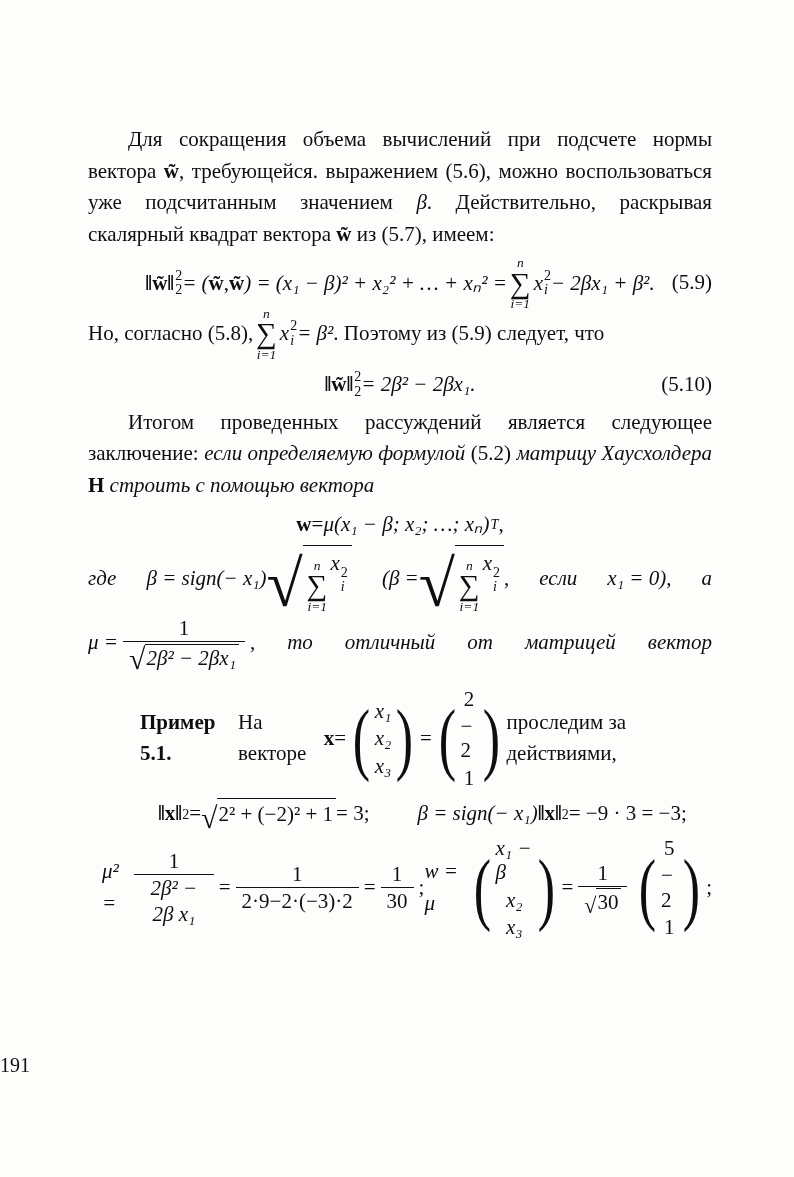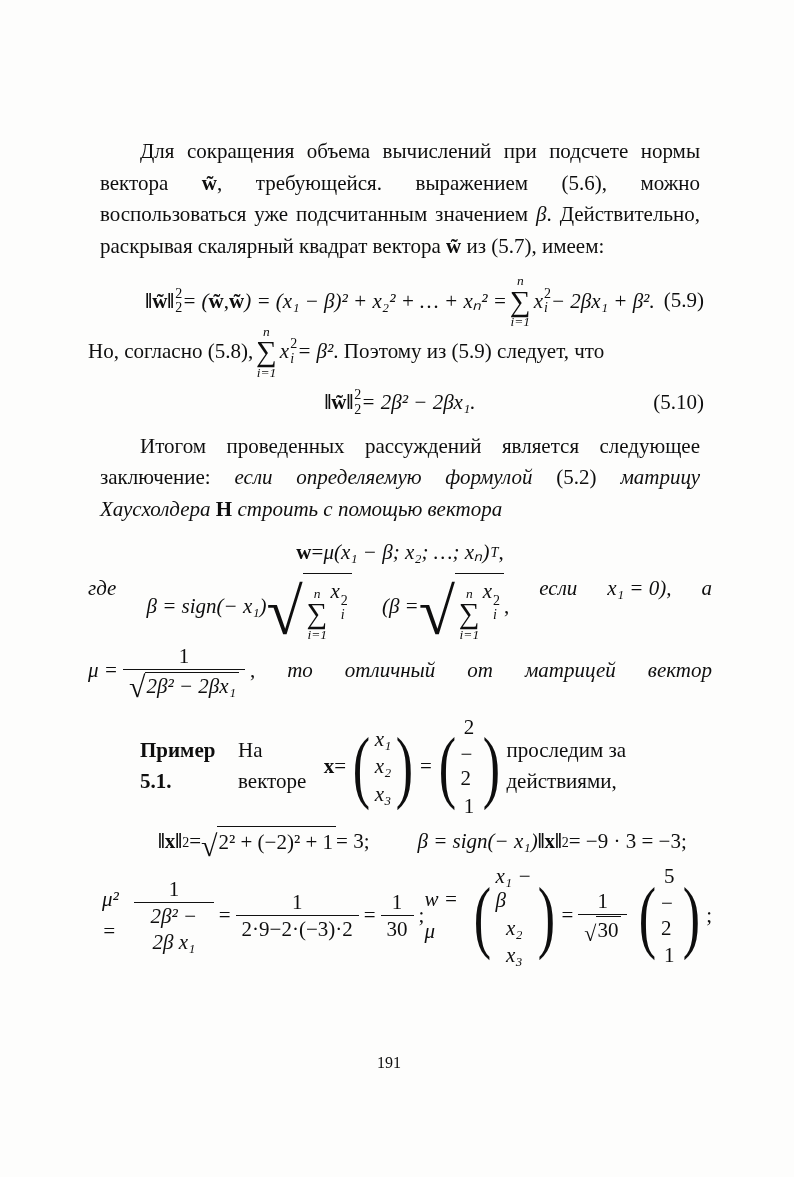--- a/index.html
+++ b/index.html
@@ -2,29 +2,29 @@
 <html><head>
 <meta charset="utf-8">
 <style>
   html,body { margin:0; padding:0; background:#ffffff; }
   .page {
     position:relative; width:794px; height:1177px; background:#fdfdfc;
     color:#0e0e0e; font-family:"Liberation Serif", serif; overflow:hidden;
   }
   .content { position:absolute; left:88px; top:124px; width:624px; font-size:21px; line-height:1.5; }
 
-  .para { text-align:justify; margin:12px; }
+  .para { text-align:justify; margin:0; }
   .indent { text-indent:40px; }
   .mi { font-style:italic; }
   .vec { font-weight:bold; font-style:normal; }
   .bi { font-weight:bold; font-style:normal; }
 
   
   .eqrow { position:relative; display:flex; align-items:center; justify-content:center; }
-  .eqlabel { position:absolute; right:8px; top:50%; transform:translateY(-50%); font-style:normal; }
+  .eqlabel { position:absolute; right:0; top:50%; transform:translateY(-50%); font-style:normal; }
   .eqbody { display:inline-flex; align-items:center; }
 
   
   .ssb { display:inline-flex; flex-direction:column; align-items:flex-start; line-height:1.05;
          font-size:14px; vertical-align:-7px; margin-left:1px; }
   .ssb .it { font-style:italic; }
 
   
   .sum { display:inline-flex; flex-direction:column; align-items:center; line-height:1; margin:0 3px; }
   .sum .lim { font-size:13.5px; font-style:italic; }
@@ -45,27 +45,27 @@
   .sqrt-sm .rad { font-size:22px; line-height:0.85; }
 
   
   .cvec { display:inline-flex; align-items:center; vertical-align:middle; margin:0 2px; }
   .cvec .p { font-size:80px; line-height:0.95; font-weight:300; transform:scaleX(0.65); font-style:normal; }
   .cvec .col { display:inline-flex; flex-direction:column; align-items:center; row-gap:3px; line-height:1.15; }
 
   .supT { font-size:0.68em; font-style:italic; vertical-align:8px; margin-left:1px; }
 
   .row-no { display:flex; align-items:center; margin-top:-4px; }
-  .row-gde { display:flex; justify-content:space-between; margin:4px 0 2px 0; }
+  .row-gde { display:flex; align-items:center; justify-content:space-between; margin:4px 0 2px 0; }
   .row-mu  { display:flex; align-items:center; justify-content:space-between; margin:2px 0 4px 0; }
   .row-ex  { display:flex; align-items:center; margin:16px 0 0 52px; }
   .row-exq1{ display:flex; align-items:center; margin:8px 0 0 70px; gap:48px; }
   .row-exq2{ display:flex; align-items:center; justify-content:space-between; margin:6px 0 0 14px; }
 
-  .pageno { position:absolute; left:0; right:16px; top:1054px; text-align:center; font-size:16px; }
+  .pageno { position:absolute; left:0; right:16px; top:1054px; font-size:20px; }
 </style>
 </head>
 <body>
 
 <div class="page">
   <div class="content">
 
     <p class="para indent"><span>Для сокращения объема вычислений при подсчете нормы вектора </span><span class="vec">w̃</span><span>, требующейся. выражением (5.6), можно воспользоваться уже подсчитанным значением </span><span class="mi">β</span><span>. Действительно, раскрывая скалярный квадрат вектора </span><span class="vec">w̃</span><span> из (5.7), имеем:</span></p>
 
     <div class="eqrow" style="margin:6px 0 0 0;">

